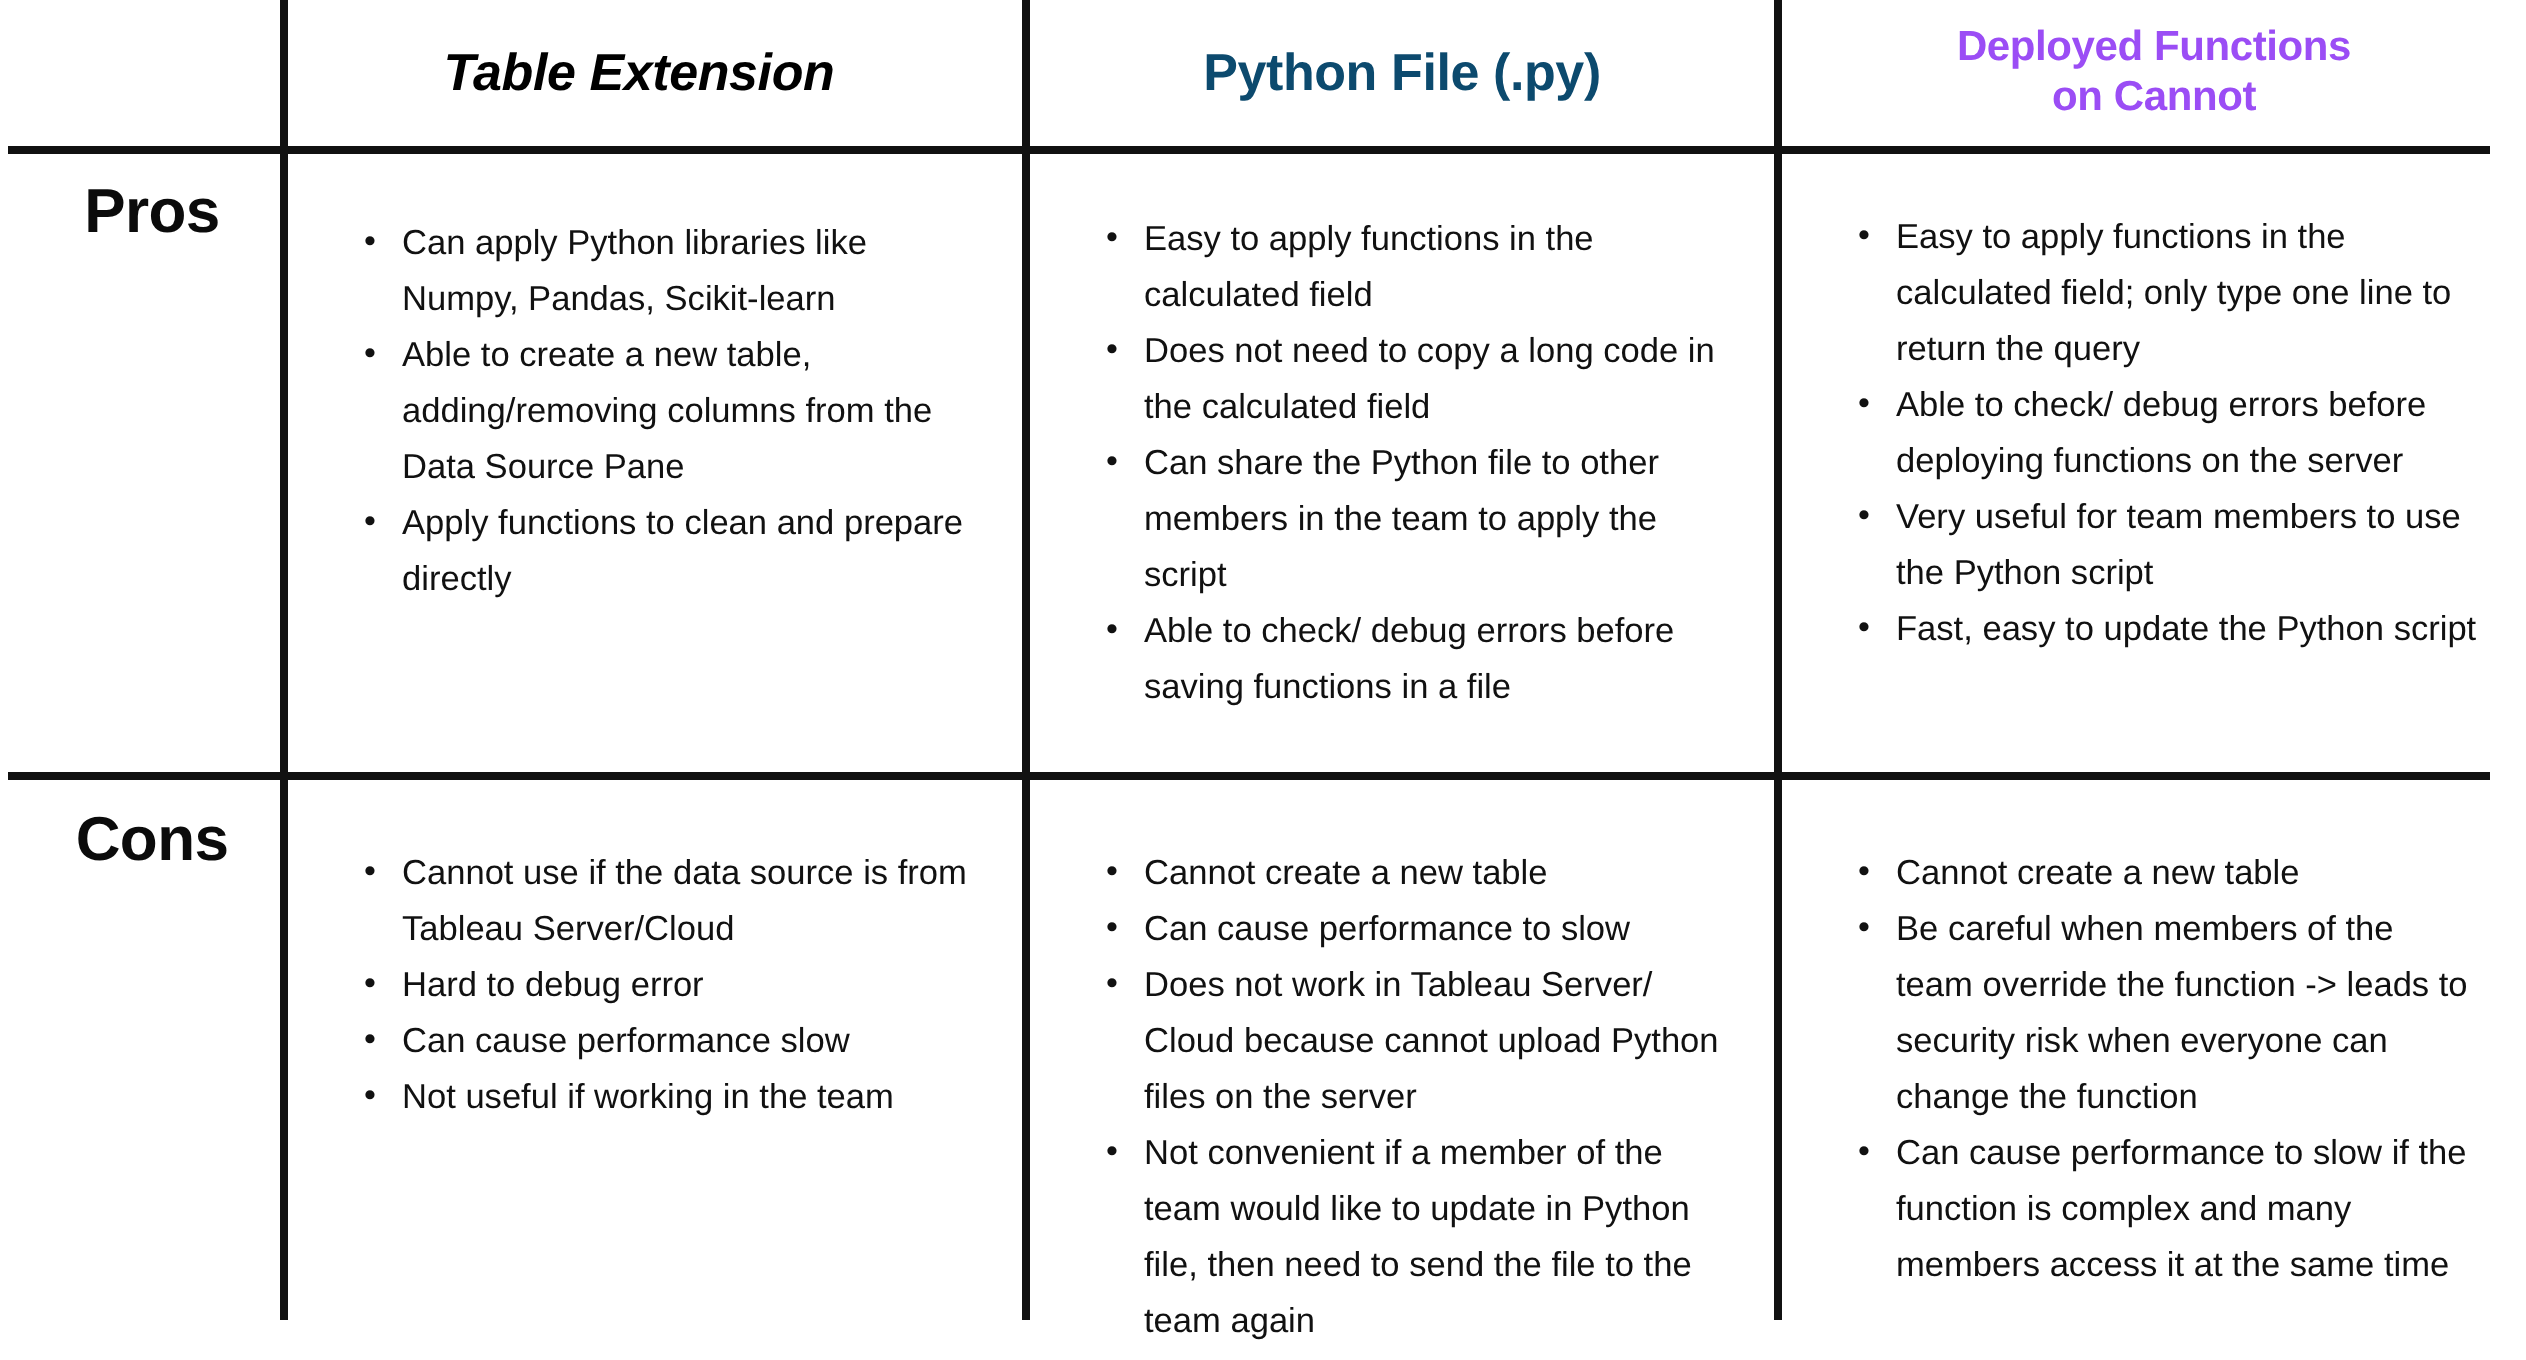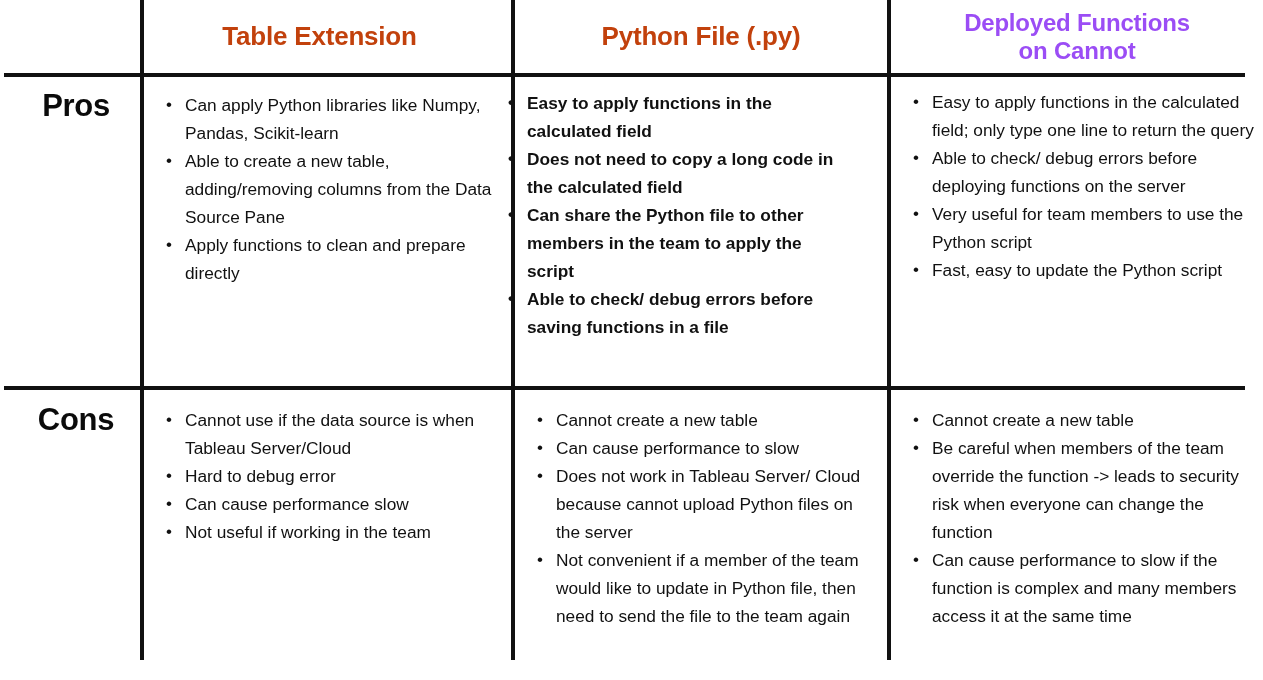--- a/index.html
+++ b/index.html
@@ -58,23 +58,23 @@
     height: 73px;
     display: flex;
     align-items: center;
     justify-content: center;
     text-align: center;
     font-weight: bold;
     font-size: 26px;
     line-height: 1.15;
     letter-spacing: -0.2px;
   }
-  .col-head.c1 { left: 144px; width: 351px; color: #c2410c; }
-  .col-head.c2 { left: 515px; width: 372px; color: #c2410c; }
-  .col-head.c3 { left: 891px; width: 372px; color: #9b4df5; font-size: 24px; }
+  .col-head.c1 { left: 144px; width: 351px; color: #000000; font-style: italic; }
+  .col-head.c2 { left: 515px; width: 372px; color: #0c4a6e; }
+  .col-head.c3 { left: 891px; width: 372px; color: #9b4df5; font-size: 21px; }
 
   
   .row-label {
     position: absolute;
     left: 0;
     width: 152px;
     text-align: center;
     font-weight: bold;
     font-size: 31px;
     letter-spacing: -0.3px;
@@ -82,21 +82,21 @@
   }
   .row-label.pros { top: 88px; }
   .row-label.cons { top: 402px; }
 
   
   .cell {
     position: absolute;
     box-sizing: border-box;
   }
   .cell ul {
-    margin: 0;
+    margin: 16px;
     padding: 0 0 0 18px;
     list-style: none;
   }
   .cell li {
     position: relative;
     font-size: 17.3px;
     line-height: 1.62;
     color: #111111;
     padding-left: 4px;
   }
@@ -105,21 +105,21 @@
     position: absolute;
     left: -15px;
     top: 0;
     font-size: 17px;
     line-height: 1.62;
     color: #111111;
   }
 
   
   .cell.p1 { left: 163px; top: 91px; width: 345px; }
-  .cell.p2 { left: 505px; top: 89px; width: 345px; font-weight: bold; }
+  .cell.p2 { left: 534px; top: 89px; width: 345px; }
   .cell.p3 { left: 910px; top: 88px; width: 345px; }
 
   
   .cell.c1 { left: 163px; top: 406px; width: 345px; }
   .cell.c2 { left: 534px; top: 406px; width: 345px; }
   .cell.c3 { left: 910px; top: 406px; width: 345px; }
 </style>
 </head>
 <body>
 
@@ -168,21 +168,21 @@
     <ul>
         <li>Easy to apply functions in the calculated field; only type one line to return the query</li>
         <li>Able to check/ debug errors before deploying functions on the server</li>
         <li>Very useful for team members to use the Python script</li>
         <li>Fast, easy to update the Python script</li>
       </ul>
   </div>
 
   <div class="cell c1">
     <ul>
-        <li>Cannot use if the data source is when Tableau Server/Cloud</li>
+        <li>Cannot use if the data source is from Tableau Server/Cloud</li>
         <li>Hard to debug error</li>
         <li>Can cause performance slow</li>
         <li>Not useful if working in the team</li>
       </ul>
   </div>
   <div class="cell c2">
     <ul>
         <li>Cannot create a new table</li>
         <li>Can cause performance to slow</li>
         <li>Does not work in Tableau Server/ Cloud because cannot upload Python files on the server</li>

